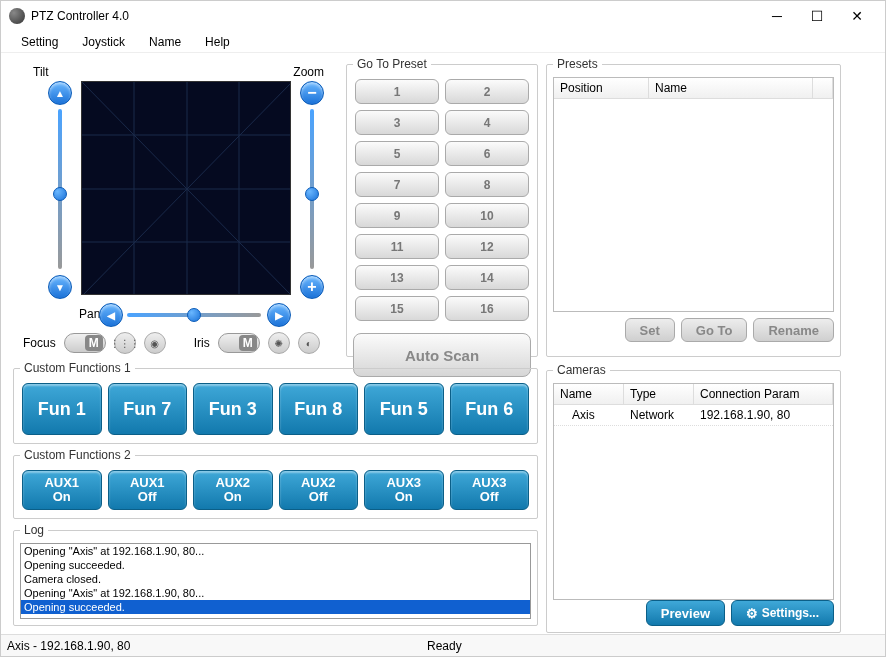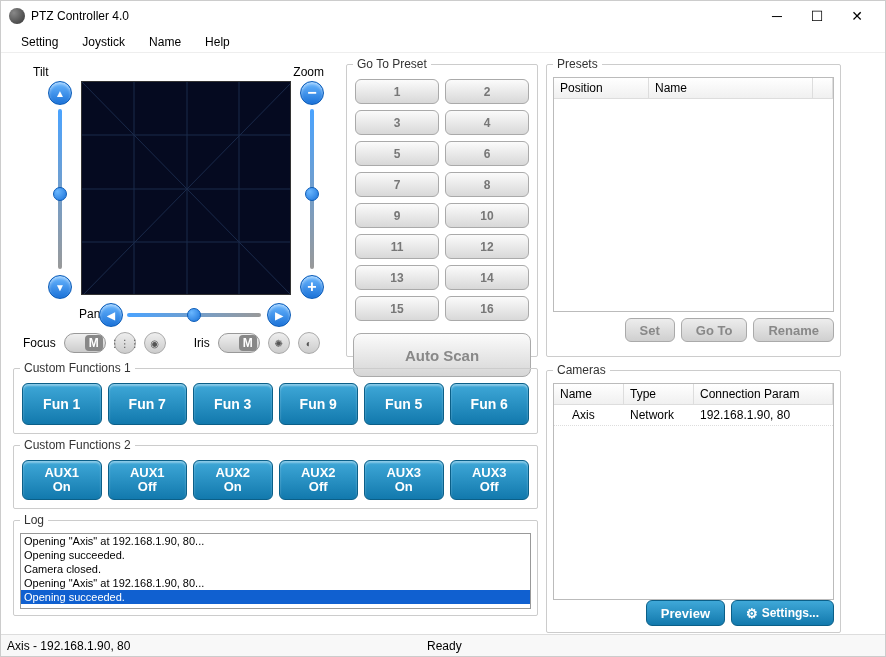--- a/index.html
+++ b/index.html
@@ -68,21 +68,21 @@
 .icobtn { width: 22px; height: 22px; border-radius: 50%; background: linear-gradient(to bottom,#eee,#ccc); border: 1px solid #aaa; display: flex; align-items: center; justify-content: center; font-size: 10px; color: #555; }
 
 
 .presetbox { flex: 1; }
 .presetgrid { display: grid; grid-template-columns: 1fr 1fr; gap: 6px; padding: 2px; }
 .presetbtn { height: 25px; background: linear-gradient(to bottom,#fbfbfb,#d8d8d8); border: 1px solid #aaa; border-radius: 6px; font-weight: bold; color: #777; cursor: pointer; }
 .autoscan { margin-top: 10px; height: 44px; width: 100%; background: linear-gradient(to bottom,#fbfbfb,#d6d6d6); border: 1px solid #aaa; border-radius: 8px; font-weight: bold; color: #888; font-size: 15px; cursor: pointer; }
 
 
 .funrow { display: grid; grid-template-columns: repeat(6,1fr); gap: 6px; padding: 2px; }
-.bluebtn { height: 42px; background: linear-gradient(to bottom,#3fa8d8,#1279ad); border: 1px solid #0b5f88; border-radius: 6px; color: #fff; font-weight: bold; font-size: 14px; cursor: pointer; box-shadow: inset 0 2px 2px rgba(255,255,255,0.4); }
+.bluebtn { height: 52px; background: linear-gradient(to bottom,#3fa8d8,#1279ad); border: 1px solid #0b5f88; border-radius: 6px; color: #fff; font-weight: bold; font-size: 18px; cursor: pointer; box-shadow: inset 0 2px 2px rgba(255,255,255,0.4); }
 .bluebtn.twoln { font-size: 13px; line-height: 1.1; white-space: pre; height: 40px; }
 
 
 .logarea { height: 76px; background: #fff; border: 1px solid #999; overflow: hidden; }
 .logline { padding: 0 3px; font-size: 11px; line-height: 14px; white-space: nowrap; }
 .logline.sel { background: #1060d0; color: #fff; }
 
 
 .presetlist { height: 235px; border: 1px solid #bbb; background: #fff; }
 .tblhead { display: flex; background: linear-gradient(to bottom,#fff,#f0f0f0); border-bottom: 1px solid #ddd; }
@@ -202,21 +202,21 @@
         <button class="autoscan">Auto Scan</button>
       </fieldset>
     </div>
 
     <fieldset>
       <legend>Custom Functions 1</legend>
       <div class="funrow" id="funrow">
           <button class="bluebtn">Fun 1</button>
           <button class="bluebtn">Fun 7</button>
           <button class="bluebtn">Fun 3</button>
-          <button class="bluebtn">Fun 9</button>
+          <button class="bluebtn">Fun 8</button>
           <button class="bluebtn">Fun 5</button>
           <button class="bluebtn">Fun 6</button>
         </div>
     </fieldset>
 
     <fieldset>
       <legend>Custom Functions 2</legend>
       <div class="funrow" id="auxrow">
           <button class="bluebtn twoln">AUX1
 On</button>

